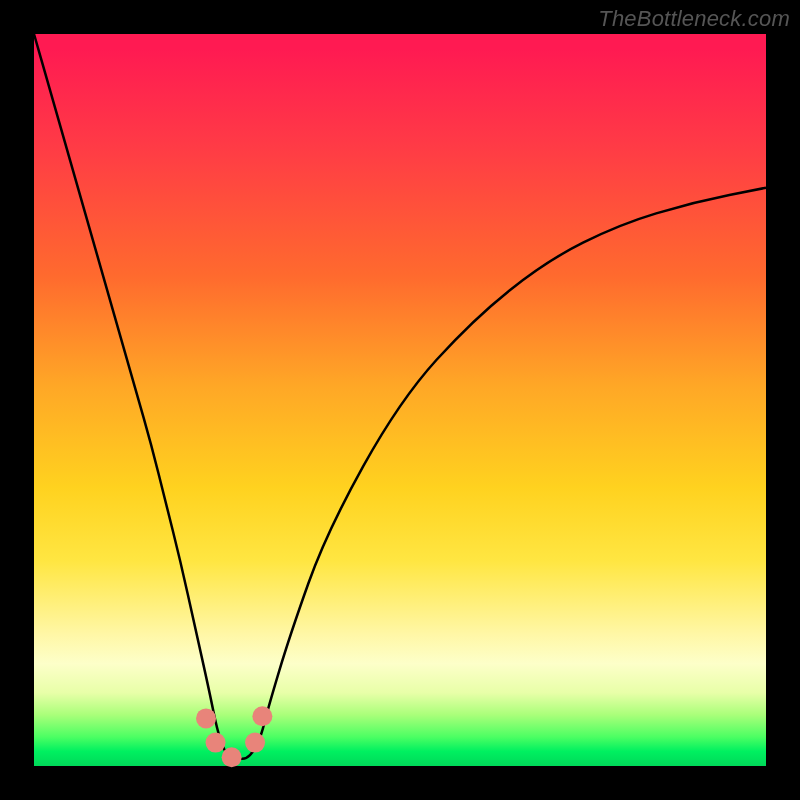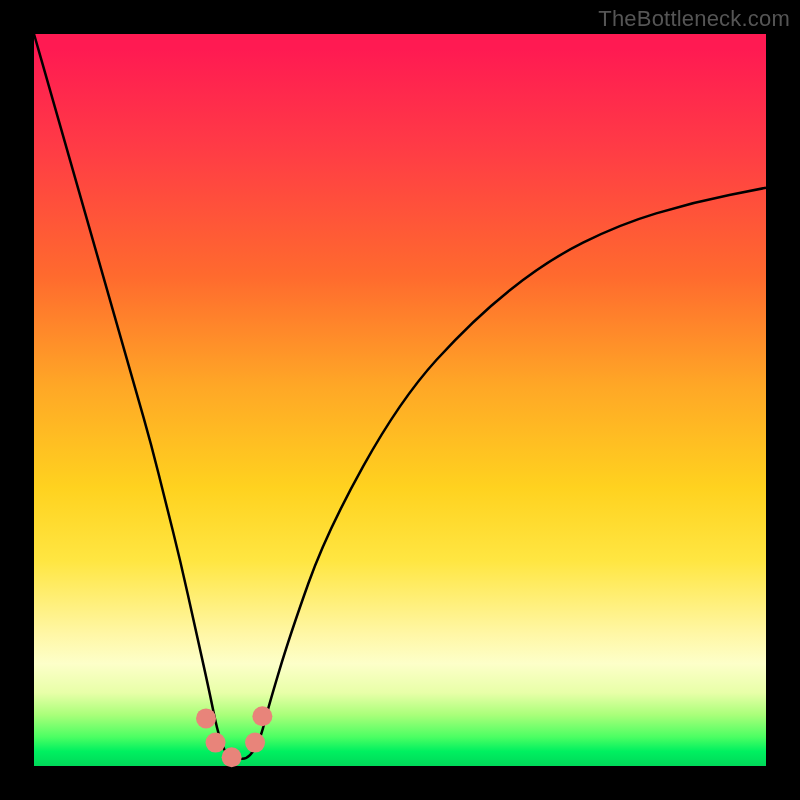--- a/index.html
+++ b/index.html
@@ -11,20 +11,21 @@
     overflow: hidden;
     font-family: Arial, Helvetica, sans-serif;
   }
   .frame {
     position: absolute;
     left: 0;
     top: 0;
     width: 800px;
     height: 800px;
     background: #000;
+    font-style: italic;
   }
   .plot {
     position: absolute;
     left: 34px;
     top: 34px;
     width: 732px;
     height: 732px;
     
     background: linear-gradient(
       to bottom,

